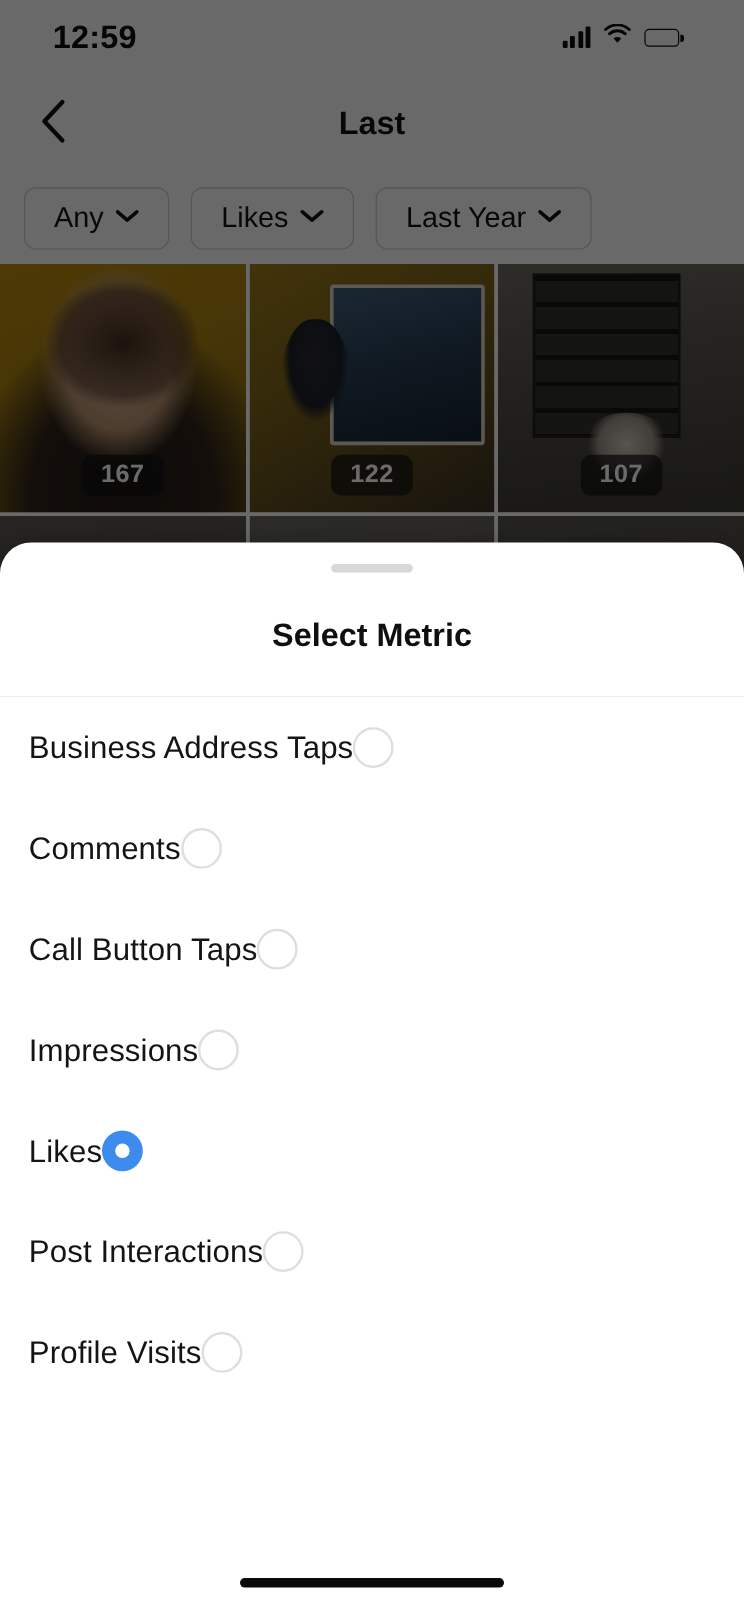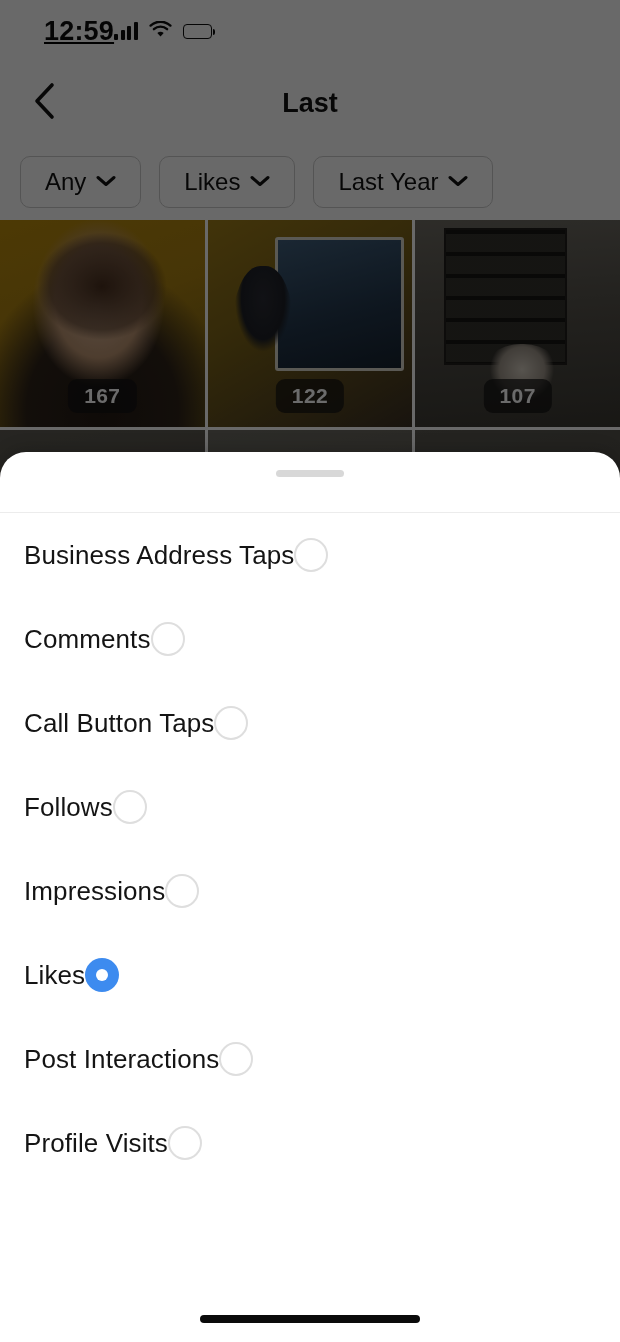--- a/index.html
+++ b/index.html
@@ -18,23 +18,22 @@
 
   
   #bg-app {
     position:absolute; inset:0;
     background:#fafafa;
   }
 
   
   #status-bar {
     position:absolute; top:0; left:0; right:16px; height:62px;
-    display:flex; align-items:center; 
+    display:flex; align-items:center; justify-content:space-between;
     padding:0 38px 0 44px;
-    text-decoration:underline;
   }
   #status-time {
     font-size:27px; font-weight:600; color:#0d0d0d;
     letter-spacing:.2px;
   }
   #status-icons { display:flex; align-items:center; gap:11px; }
   .sig-bars { display:flex; align-items:flex-end; gap:2.5px; height:18px; }
   .sig-bars i { display:block; width:4px; background:#0d0d0d; border-radius:1px; }
   .sig-bars i:nth-child(1){ height:6px; }
   .sig-bars i:nth-child(2){ height:10px; }
@@ -276,44 +275,41 @@
       <div class="tile">
         <div class="art t6"></div>
       </div>
     </div>
   </div>
 
   <div id="scrim"></div>
 
   <div id="sheet">
     <div id="drag-handle"></div>
+    <div id="sheet-title">Select Metric</div>
     <div id="sheet-divider"></div>
 
     <div id="metric-list">
 
       <div class="metric-row">
         <span class="metric-label">Business Address Taps</span>
         <span class="radio"></span>
       </div>
 
 
       <div class="metric-row">
         <span class="metric-label">Comments</span>
         <span class="radio"></span>
       </div>
 
       <div class="metric-row">
         <span class="metric-label">Call Button Taps</span>
         <span class="radio"></span>
       </div>
 
-      <div class="metric-row">
-        <span class="metric-label">Follows</span>
-        <span class="radio"></span>
-      </div>
 
       <div class="metric-row">
         <span class="metric-label">Impressions</span>
         <span class="radio"></span>
       </div>
 
       <div class="metric-row">
         <span class="metric-label">Likes</span>
         <span class="radio selected">
             <span class="dot"></span>

